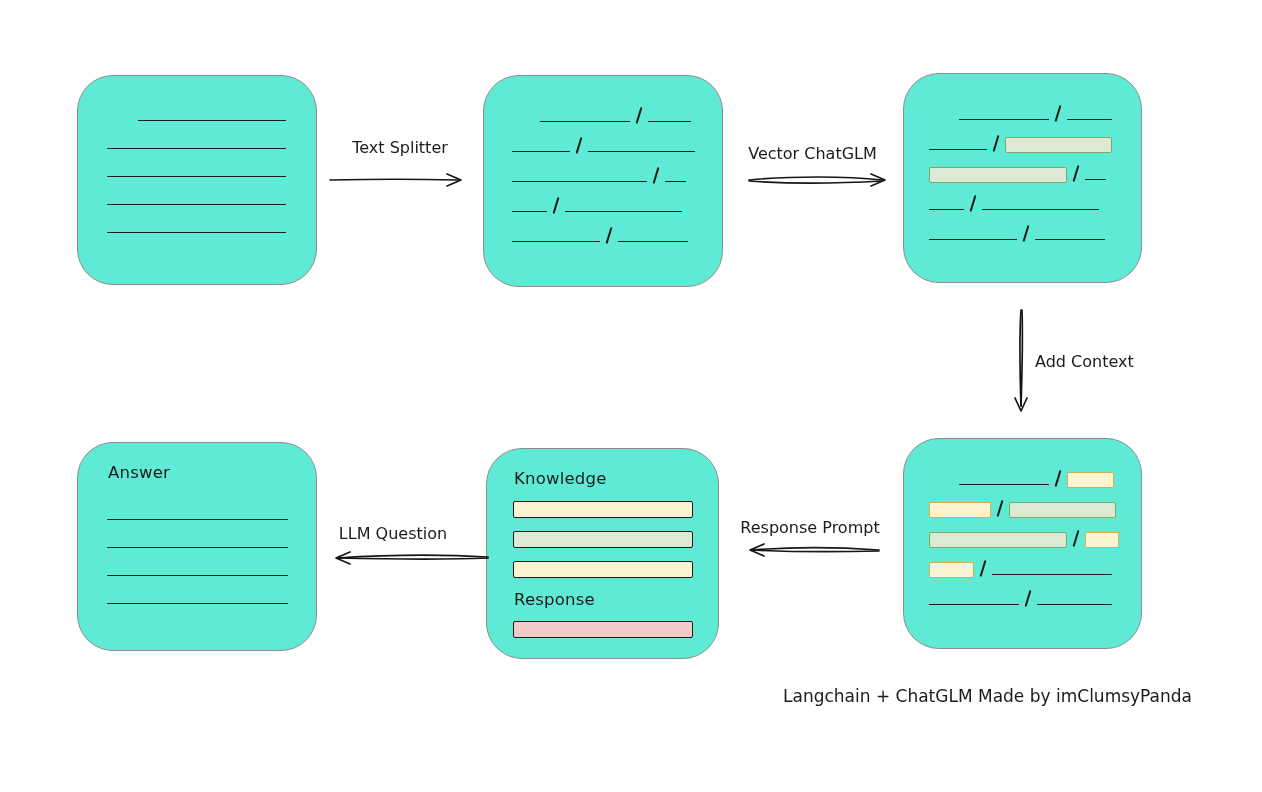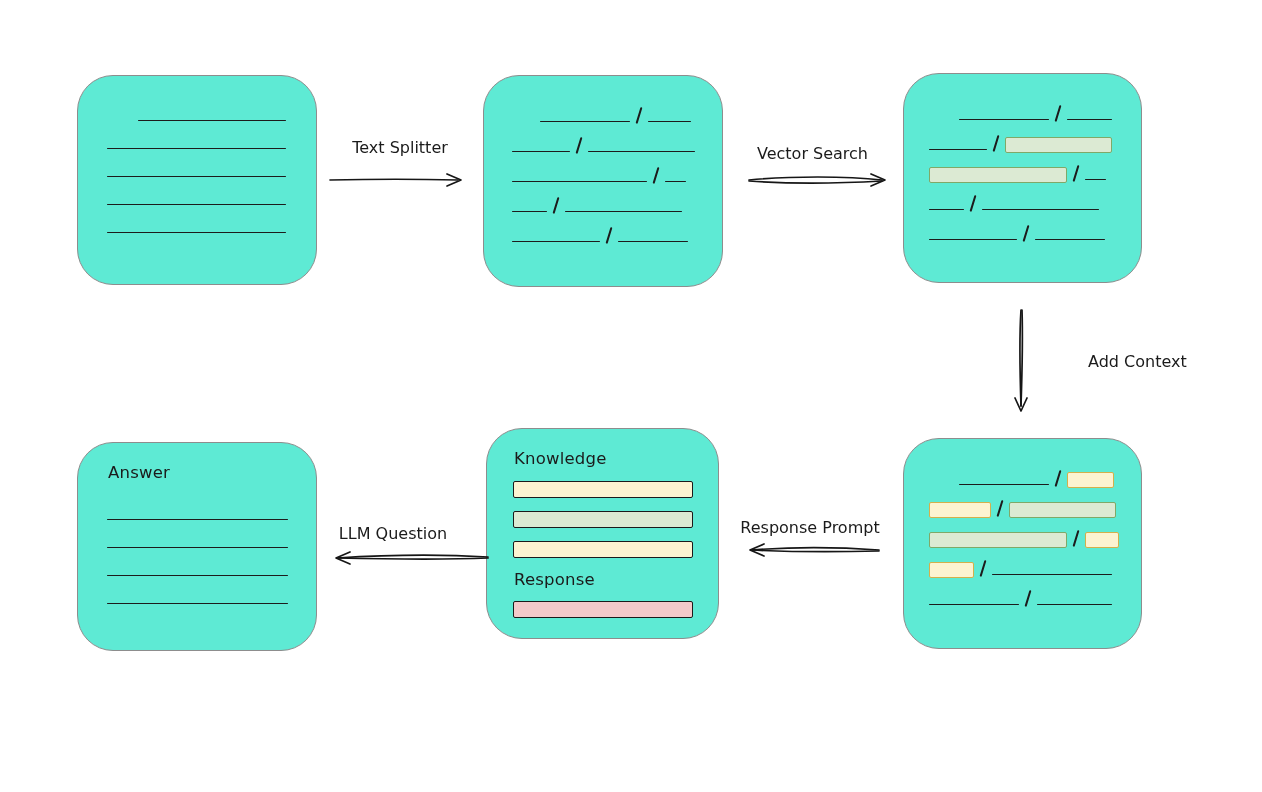--- a/index.html
+++ b/index.html
@@ -76,21 +76,21 @@
           <div class="seg-line" style="width: 117px;"></div>
         </div>
         <div class="chunk-row" style="margin-left: 28px;">
           <div class="seg-line" style="width: 88px;"></div>
           <div class="seg-slash"></div>
           <div class="seg-line" style="width: 70px;"></div>
         </div>
       </div>
   </div>
 
-  <div class="arrow-label" style="left:740px;top:144px;width:145px;">Vector Search</div>
+  <div class="arrow-label" style="left:740px;top:144px;width:145px;">Vector ChatGLM</div>
   <svg class="arrow-svg" style="left:746px;top:168px;" width="144" height="26">
     <path d="M3,12 C 45,8 100,8 136,12"></path>
     <path d="M3,13 C 45,16 100,15 136,13"></path>
     <path d="M125,6 L139,12 L125,18"></path>
   </svg>
 
   <div class="node" style="left:903px;top:73px;width:239px;height:210px;">
     <div class="rows">
         <div class="chunk-row" style="margin-left: 55px;">
           <div class="seg-line" style="width: 90px;"></div>
@@ -113,21 +113,21 @@
           <div class="seg-line" style="width: 117px;"></div>
         </div>
         <div class="chunk-row" style="margin-left: 25px;">
           <div class="seg-line" style="width: 88px;"></div>
           <div class="seg-slash"></div>
           <div class="seg-line" style="width: 70px;"></div>
         </div>
       </div>
   </div>
 
-  <div class="arrow-label" style="left:1088px;top:352px;">Add Context</div>
+  <div class="arrow-label" style="left:1035px;top:352px;">Add Context</div>
   <svg class="arrow-svg" style="left:1010px;top:308px;" width="24" height="114">
     <path d="M11,2 C 9,32 10,68 11,98"></path>
     <path d="M12,2 C 13,32 12,68 11,98"></path>
     <path d="M5,90 L11,103 L17,90"></path>
   </svg>
 
   <div class="node" style="left:903px;top:438px;width:239px;height:211px;">
     <div class="rows">
         <div class="chunk-row" style="margin-left: 55px;">
           <div class="seg-line" style="width: 90px;"></div>
@@ -157,21 +157,21 @@
       </div>
   </div>
 
   <div class="arrow-label" style="left:735px;top:518px;width:150px;">Response Prompt</div>
   <svg class="arrow-svg" style="left:741px;top:537px;" width="142" height="24">
     <path d="M138,13 C 95,10 50,10 10,13"></path>
     <path d="M138,14 C 95,15 50,15 10,13"></path>
     <path d="M23,7 L9,13 L23,19"></path>
   </svg>
 
-  <div class="node" style="left:486px;top:428px;width:233px;height:211px;">
+  <div class="node" style="left:486px;top:448px;width:233px;height:211px;">
     <div class="node-label" style="left:27px;top:20px;">Knowledge</div>
     <div class="pbars" style="left:26px;top:52px;">
         <div class="pbar yellow"></div>
         <div class="pbar green"></div>
         <div class="pbar yellow"></div>
       </div>
     <div class="node-label" style="left:27px;top:141px;">Response</div>
     <div class="pbars" style="left:26px;top:172px;">
         <div class="pbar red"></div>
       </div>
@@ -187,14 +187,15 @@
   <div class="node" style="left:77px;top:442px;width:240px;height:209px;">
     <div class="node-label" style="left:30px;top:20px;">Answer</div>
     <div class="lines" style="padding-top:76px;">
         <div class="tline" style="margin-left: 29px; width: 181px;"></div>
         <div class="tline" style="margin-left: 29px; width: 181px;"></div>
         <div class="tline" style="margin-left: 29px; width: 181px;"></div>
         <div class="tline" style="margin-left: 29px; width: 181px;"></div>
       </div>
   </div>
 
+  <div class="caption" style="left:783px;top:686px;">Langchain + ChatGLM Made by imClumsyPanda</div>
 
 </div>
 
 </body></html>

